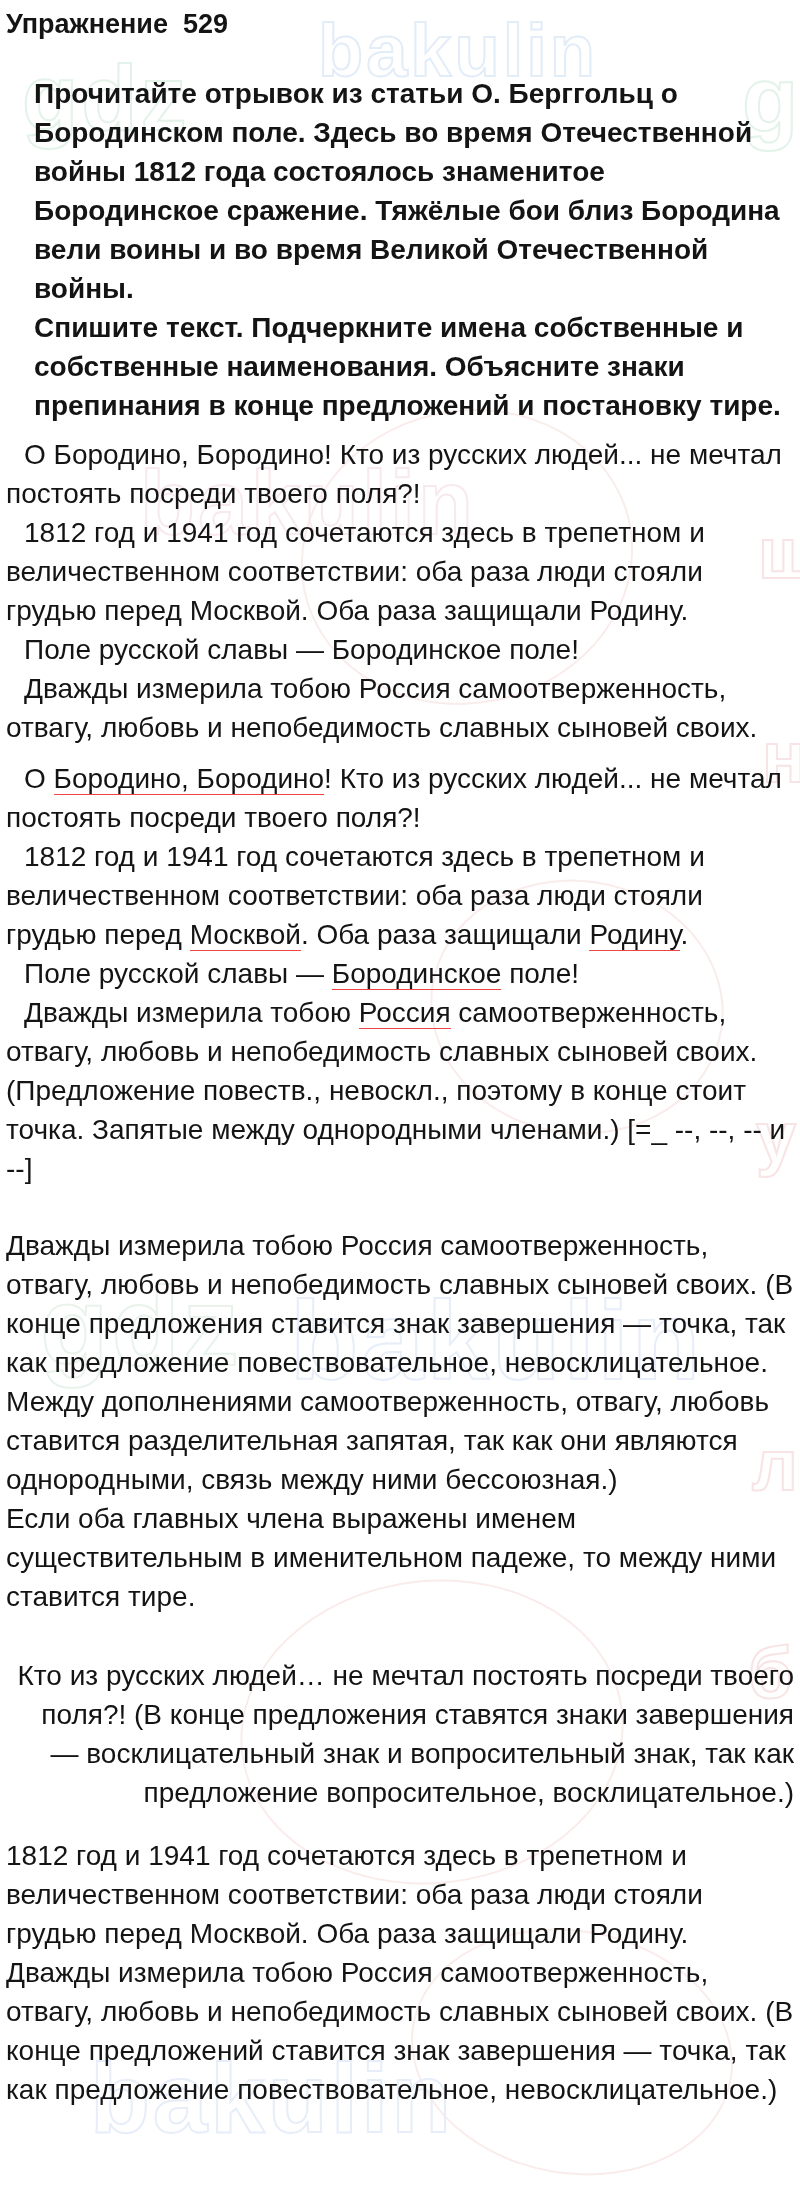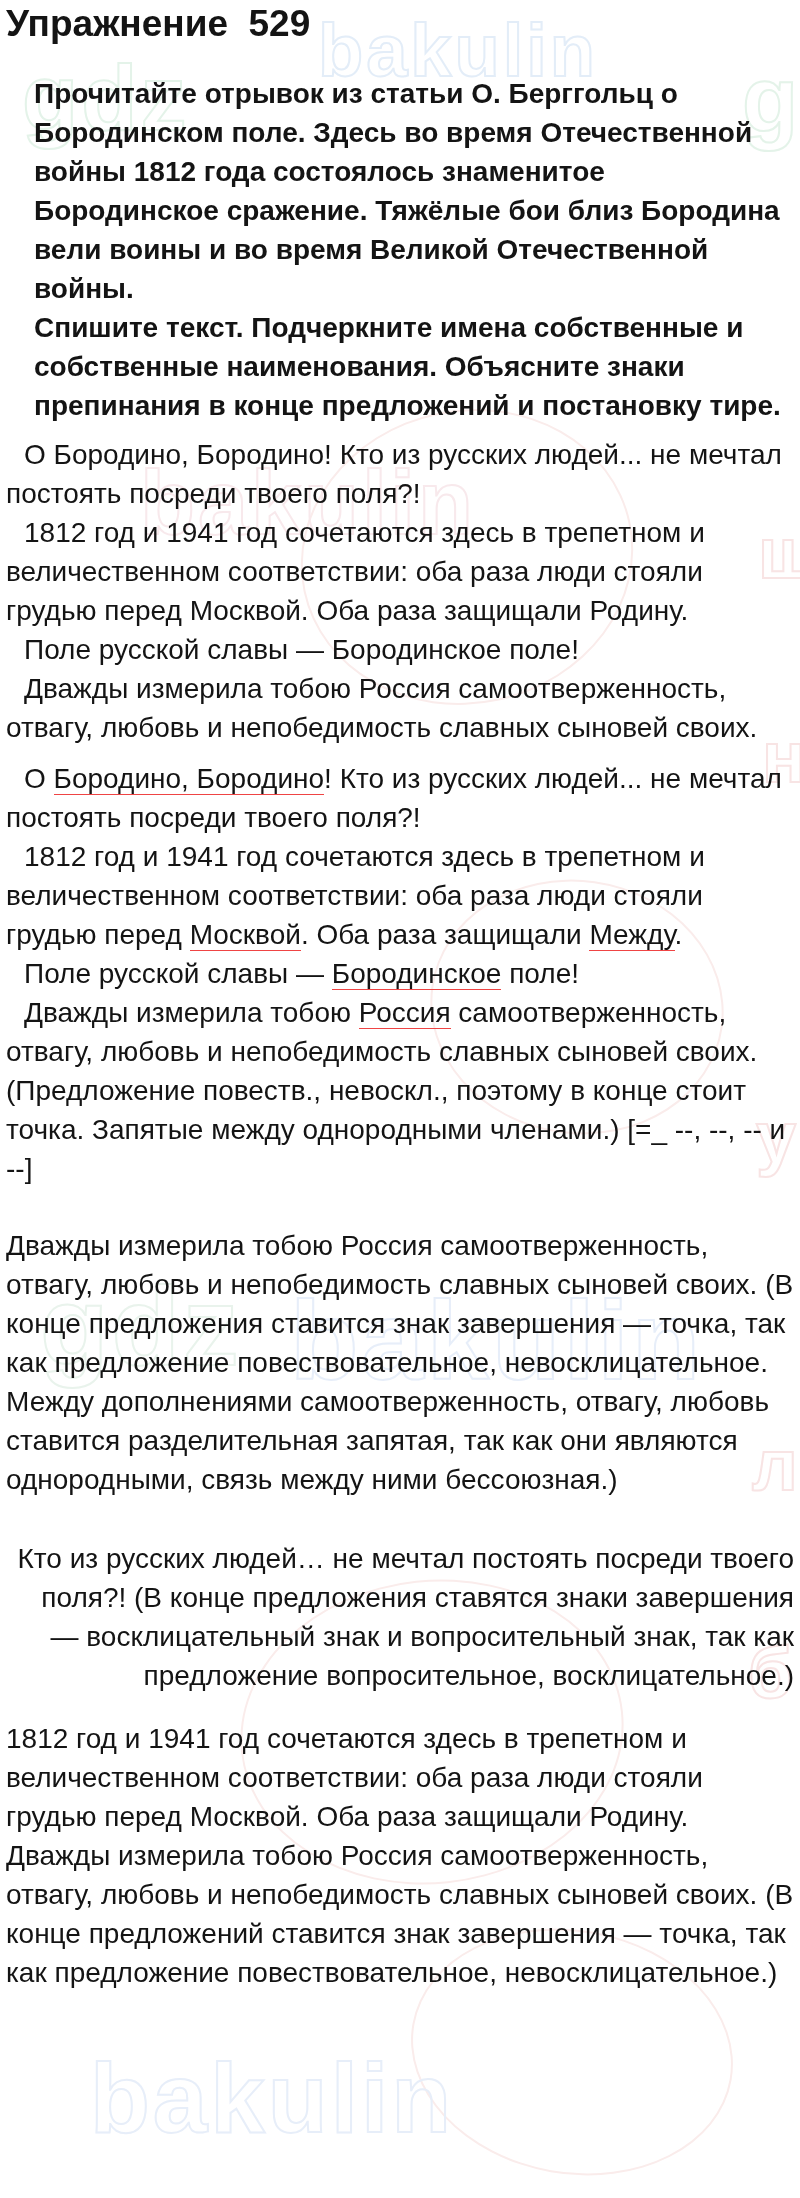--- a/index.html
+++ b/index.html
@@ -47,21 +47,21 @@
   
   #content {
     position: relative;
     z-index: 1;
     padding: 4px 6px 0 6px;
     font-size: 28px;
     line-height: 39px;
   }
   h1#title {
     margin: 0;
-    font-size: 37px;
+    font-size: 27px;
     line-height: 40px;
     font-weight: 700;
     white-space: pre-wrap;
   }
   .block p { margin: 0; }
   .block.bold p { font-weight: 700; margin-left: 28px; }
   .block.indent p { text-indent: 18px; }
   .u { border-bottom: 1px solid #ef4444; }
   .b-instructions { margin-top: 30px; }
   .b-source       { margin-top: 10px; }
@@ -101,26 +101,27 @@
           <p><span>Спишите текст. Подчеркните имена собственные и собственные наименования. Объясните знаки препинания в конце предложений и постановку тире.</span></p>
         </div>
         <div class="block b-source indent">
           <p><span>О Бородино, Бородино! Кто из русских людей... не мечтал постоять посреди твоего поля?!</span></p>
           <p><span>1812 год и 1941 год сочетаются здесь в трепетном и величественном соответствии: оба раза люди стояли грудью перед Москвой. Оба раза защищали Родину.</span></p>
           <p><span>Поле русской славы — Бородинское поле!</span></p>
           <p><span>Дважды измерила тобою Россия самоотверженность, отвагу, любовь и непобедимость славных сыновей своих.</span></p>
         </div>
         <div class="block b-marked indent">
           <p><span>О </span><span class="u">Бородино, Бородино</span><span>! Кто из русских людей... не мечтал постоять посреди твоего поля?!</span></p>
-          <p><span>1812 год и 1941 год сочетаются здесь в трепетном и величественном соответствии: оба раза люди стояли грудью перед </span><span class="u">Москвой</span><span>. Оба раза защищали </span><span class="u">Между</span><span>.</span></p>
+          <p><span>1812 год и 1941 год сочетаются здесь в трепетном и величественном соответствии: оба раза люди стояли грудью перед </span><span class="u">Москвой</span><span>. Оба раза защищали </span><span class="u">Родину</span><span>.</span></p>
           <p><span>Поле русской славы — </span><span class="u">Бородинское</span><span> поле!</span></p>
           <p><span>Дважды измерила тобою </span><span class="u">Россия</span><span> самоотверженность, отвагу, любовь и непобедимость славных сыновей своих. (Предложение повеств., невоскл., поэтому в конце стоит точка. Запятые между однородными членами.) [=_ --, --, -- и --]</span></p>
         </div>
         <div class="block b-expl1">
           <p><span>Дважды измерила тобою Россия самоотверженность, отвагу, любовь и непобедимость славных сыновей своих. (В конце предложения ставится знак завершения — точка, так как предложение повествовательное, невосклицательное. Между дополнениями самоотверженность, отвагу, любовь ставится разделительная запятая, так как они являются однородными, связь между ними бессоюзная.)</span></p>
+          <p><span>Если оба главных члена выражены именем существительным в именительном падеже, то между ними ставится тире.</span></p>
         </div>
         <div class="block b-expl3">
           <p><span>Кто из русских людей… не мечтал постоять посреди твоего поля?! (В конце предложения ставятся знаки завершения — восклицательный знак и вопросительный знак, так как предложение вопросительное, восклицательное.)</span></p>
         </div>
         <div class="block b-expl4">
           <p><span>1812 год и 1941 год сочетаются здесь в трепетном и величественном соответствии: оба раза люди стояли грудью перед Москвой. Оба раза защищали Родину. Дважды измерила тобою Россия самоотверженность, отвагу, любовь и непобедимость славных сыновей своих. (В конце предложений ставится знак завершения — точка, так как предложение повествовательное, невосклицательное.)</span></p>
         </div>
       </main>
   </div>
 </div>

